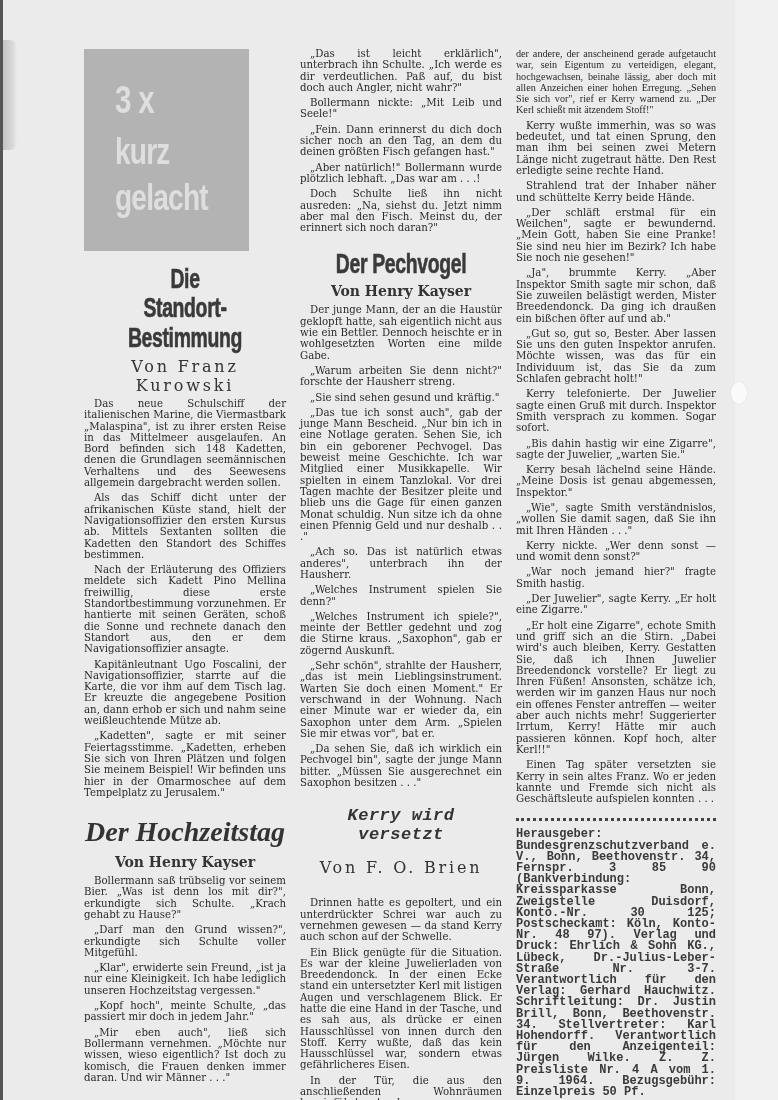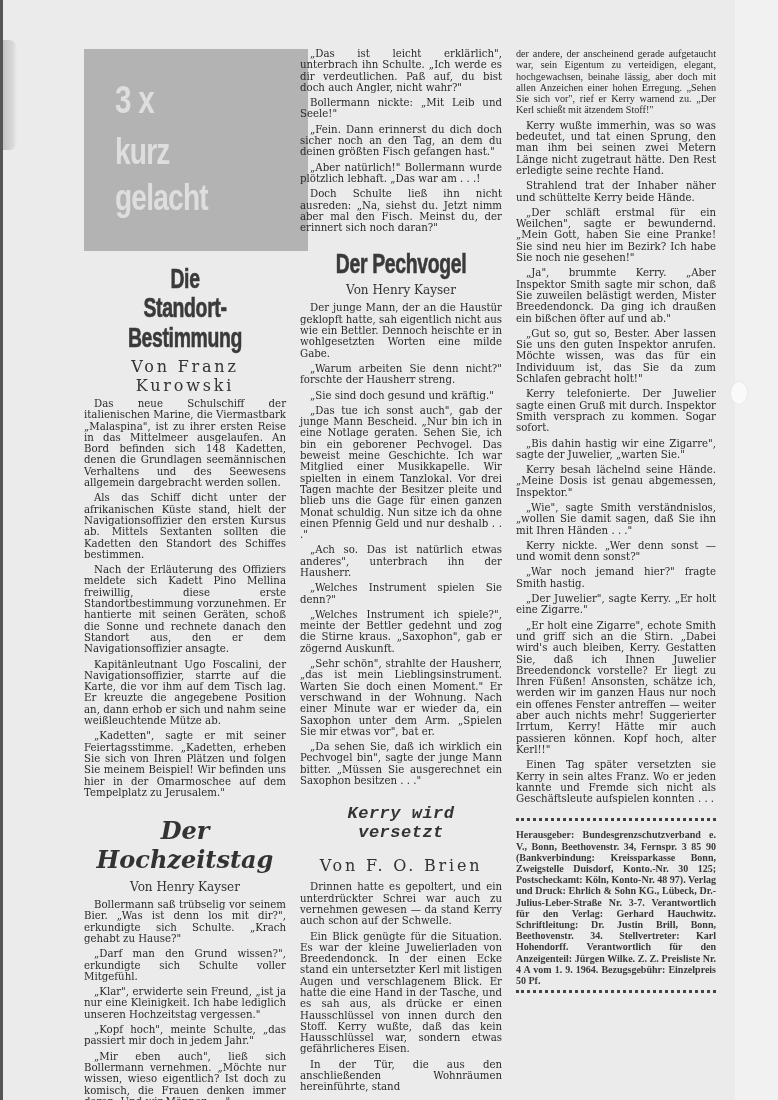--- a/index.html
+++ b/index.html
@@ -12,31 +12,31 @@
   .page { position: absolute; left: 0; top: 0; width: 778px; height: 1100px; background: #ebebeb; }
   .left-edge { position: absolute; left: 0; top: 0; width: 3px; height: 1100px; background: #555; }
   .binding-shadow { position: absolute; left: 3px; top: 40px; width: 14px; height: 110px;
     background: linear-gradient(to right, #c4c4c4, #d9d9d9 70%, transparent); border-radius: 0 8px 8px 0; }
   .right-margin { position: absolute; left: 735px; top: 0; width: 43px; height: 1100px; background: #f1f1f1; }
   .punch-hole { position: absolute; width: 16px; height: 22px; border-radius: 50%; background: #fafafa; box-shadow: 0 0 2px #ddd; }
 
   .col { position: absolute; top: 0; }
   .col p { margin: 0 0 4px 0; font-size: 10.2px; line-height: 11.3px; text-align: justify; text-indent: 10px; }
 
-  .banner { position: absolute; left: 84px; top: 49px; width: 224px; height: 202px; background: #b3b3b3; }
+  .banner { position: absolute; left: 84px; top: 49px; width: 165px; height: 202px; background: #b3b3b3; }
   .banner-line { position: absolute; left: 31px; font-family: "Liberation Sans", sans-serif; font-weight: bold;
     color: #dedede; font-size: 36px; letter-spacing: -1px; transform: scaleX(0.78); transform-origin: left; }
 
   .headline-slab { font-family: "Liberation Sans", sans-serif; font-weight: 900; color: #3a3a3a; text-align: center;
     transform: scaleX(0.72); transform-origin: center; letter-spacing: -0.5px; -webkit-text-stroke: 0.6px #3a3a3a; }
   .headline-script { font-family: "DejaVu Serif", serif; font-style: italic; font-weight: bold; color: #333; text-align: center; }
   .byline-spaced { text-align: center; font-size: 16px; letter-spacing: 2.8px; color: #333; }
-  .byline-bold { text-align: center; font-size: 12px; font-weight: normal; color: #333; }
+  .byline-bold { text-align: center; font-size: 14px; font-weight: bold; color: #333; }
 
-  .imprint { font-family: Liberation Serif, serif; font-size: 10px; line-height: 11.2px; font-weight: bold; text-align: justify; color: #3a3a3a; }
+  .imprint { font-family: Liberation Mono, monospace; font-size: 12px; line-height: 11.2px; font-weight: bold; text-align: justify; color: #3a3a3a; }
   .dotted-rule { height: 0; border-top: 3px dotted #444; margin: 0; }
 </style>
 </head>
 <body>
 
 <div class="page">
   <div class="left-edge"></div>
   <div class="binding-shadow"></div>
   <div class="right-margin">
     <div class="punch-hole" style="left:-4px; top:382px;"></div>
@@ -53,21 +53,21 @@
     <div class="headline-slab" style="font-size:27px; line-height:30px; margin-left:-30px; margin-right:-30px;">Standort-Bestimmung</div>
     <div class="byline-spaced" style="margin:4px 0 3px 0;">Von Franz Kurowski</div>
     <article>
       <p>Das neue Schulschiff der italienischen Marine, die Viermastbark „Malaspina", ist zu ihrer ersten Reise in das Mittelmeer ausgelaufen. An Bord befinden sich 148 Kadetten, denen die Grundlagen seemännischen Verhaltens und des Seewesens allgemein dargebracht werden sollen.</p>
       <p>Als das Schiff dicht unter der afrikanischen Küste stand, hielt der Navigationsoffizier den ersten Kursus ab. Mittels Sextanten sollten die Kadetten den Standort des Schiffes bestimmen.</p>
       <p>Nach der Erläuterung des Offiziers meldete sich Kadett Pino Mellina freiwillig, diese erste Standortbestimmung vorzunehmen. Er hantierte mit seinen Geräten, schoß die Sonne und rechnete danach den Standort aus, den er dem Navigationsoffizier ansagte.</p>
       <p>Kapitänleutnant Ugo Foscalini, der Navigationsoffizier, starrte auf die Karte, die vor ihm auf dem Tisch lag. Er kreuzte die angegebene Position an, dann erhob er sich und nahm seine weißleuchtende Mütze ab.</p>
       <p>„Kadetten", sagte er mit seiner Feiertagsstimme. „Kadetten, erheben Sie sich von Ihren Plätzen und folgen Sie meinem Beispiel! Wir befinden uns hier in der Omarmoschee auf dem Tempelplatz zu Jerusalem."</p>
     </article>
 
-    <div class="headline-script" style="font-size:24px; margin:18px 0 6px 0;">Der Hochzeitstag</div>
+    <div class="headline-script" style="font-size:28px; margin:18px 0 6px 0;font-family:Liberation Serif, serif;">Der Hochzeitstag</div>
     <div class="byline-bold" style="margin-bottom:5px;">Von Henry Kayser</div>
     <article>
       <p>Bollermann saß trübselig vor seinem Bier. „Was ist denn los mit dir?", erkundigte sich Schulte. „Krach gehabt zu Hause?"</p>
       <p>„Darf man den Grund wissen?", erkundigte sich Schulte voller Mitgefühl.</p>
       <p>„Klar", erwiderte sein Freund, „ist ja nur eine Kleinigkeit. Ich habe lediglich unseren Hochzeitstag vergessen."</p>
       <p>„Kopf hoch", meinte Schulte, „das passiert mir doch in jedem Jahr."</p>
       <p>„Mir eben auch", ließ sich Bollermann vernehmen. „Möchte nur wissen, wieso eigentlich? Ist doch zu komisch, die Frauen denken immer daran. Und wir Männer . . ."</p>
     </article>
   </div>
 
@@ -78,31 +78,31 @@
       <p>„Fein. Dann erinnerst du dich doch sicher noch an den Tag, an dem du deinen größten Fisch gefangen hast."</p>
       <p>„Aber natürlich!" Bollermann wurde plötzlich lebhaft. „Das war am . . .!</p>
       <p>Doch Schulte ließ ihn nicht ausreden: „Na, siehst du. Jetzt nimm aber mal den Fisch. Meinst du, der erinnert sich noch daran?"</p>
     </article>
 
     <div class="headline-slab" style="font-size:27px; line-height:30px; margin:16px 0 4px 0;">Der Pechvogel</div>
     <div class="byline-bold" style="margin-bottom:5px;">Von Henry Kayser</div>
     <article>
       <p>Der junge Mann, der an die Haustür geklopft hatte, sah eigentlich nicht aus wie ein Bettler. Dennoch heischte er in wohlgesetzten Worten eine milde Gabe.</p>
       <p>„Warum arbeiten Sie denn nicht?" forschte der Hausherr streng.</p>
-      <p>„Sie sind doch gesund und kräftig."</p>
+      <p>„Sie sind sehen gesund und kräftig."</p>
       <p>„Das tue ich sonst auch", gab der junge Mann Bescheid. „Nur bin ich in eine Notlage geraten. Sehen Sie, ich bin ein geborener Pechvogel. Das beweist meine Geschichte. Ich war Mitglied einer Musikkapelle. Wir spielten in einem Tanzlokal. Vor drei Tagen machte der Besitzer pleite und blieb uns die Gage für einen ganzen Monat schuldig. Nun sitze ich da ohne einen Pfennig Geld und nur deshalb . . ."</p>
       <p>„Ach so. Das ist natürlich etwas anderes", unterbrach ihn der Hausherr.</p>
       <p>„Welches Instrument spielen Sie denn?"</p>
       <p>„Welches Instrument ich spiele?", meinte der Bettler gedehnt und zog die Stirne kraus. „Saxophon", gab er zögernd Auskunft.</p>
       <p>„Sehr schön", strahlte der Hausherr, „das ist mein Lieblingsinstrument. Warten Sie doch einen Moment." Er verschwand in der Wohnung. Nach einer Minute war er wieder da, ein Saxophon unter dem Arm. „Spielen Sie mir etwas vor", bat er.</p>
       <p>„Da sehen Sie, daß ich wirklich ein Pechvogel bin", sagte der junge Mann bitter. „Müssen Sie ausgerechnet ein Saxophon besitzen . . ."</p>
     </article>
 
     <div class="headline-script" style="font-size:17px; margin:18px 0 14px 0; letter-spacing:0.5px;font-family:Liberation Mono, monospace;">Kerry wird versetzt</div>
-    <div class="byline-spaced" style="margin-bottom:6px;">Von F. O. Brien</div>
+    <div class="byline-spaced" style="margin-bottom:20px;">Von F. O. Brien</div>
     <article>
       <p>Drinnen hatte es gepoltert, und ein unterdrückter Schrei war auch zu vernehmen gewesen — da stand Kerry auch schon auf der Schwelle.</p>
       <p>Ein Blick genügte für die Situation. Es war der kleine Juwelierladen von Breedendonck. In der einen Ecke stand ein untersetzter Kerl mit listigen Augen und verschlagenem Blick. Er hatte die eine Hand in der Tasche, und es sah aus, als drücke er einen Hausschlüssel von innen durch den Stoff. Kerry wußte, daß das kein Hausschlüssel war, sondern etwas gefährlicheres Eisen.</p>
       <p>In der Tür, die aus den anschließenden Wohnräumen hereinführte, stand</p>
     </article>
   </div>
 
   <div class="col" style="left:516px; width:200px; top:48px;">
     <article>
       <p style="text-indent:0;font-family:Liberation Serif, serif;">der andere, der anscheinend gerade aufgetaucht war, sein Eigentum zu verteidigen, elegant, hochgewachsen, beinahe lässig, aber doch mit allen Anzeichen einer hohen Erregung. „Sehen Sie sich vor", rief er Kerry warnend zu. „Der Kerl schießt mit ätzendem Stoff!"</p>

